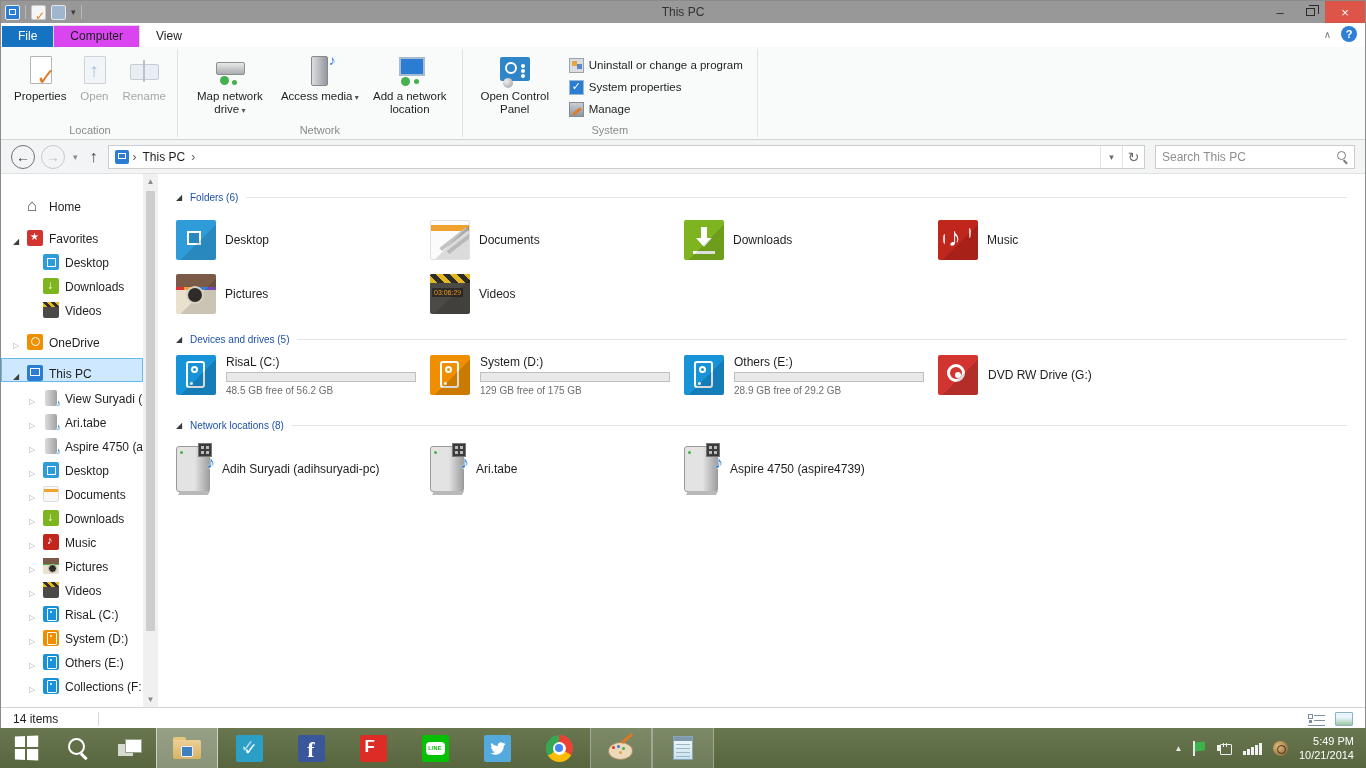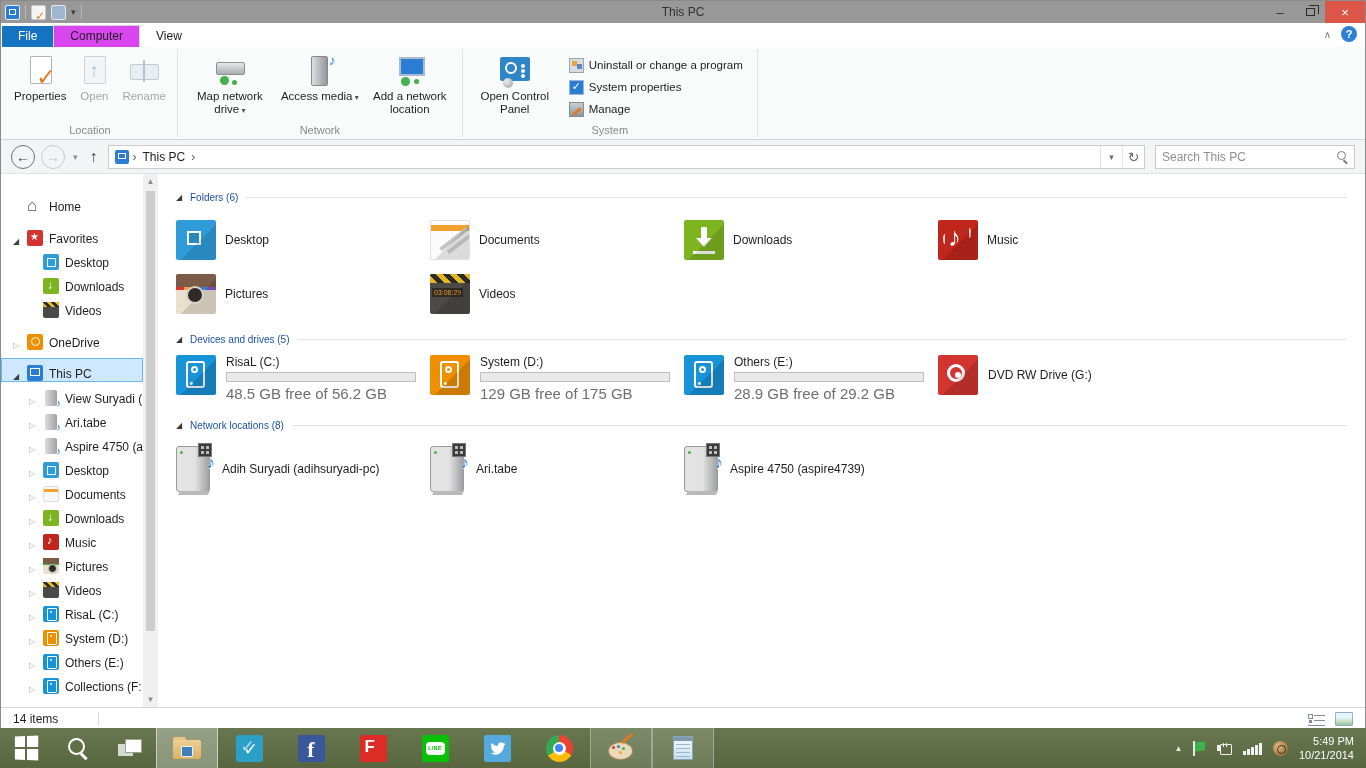--- a/index.html
+++ b/index.html
@@ -184,21 +184,21 @@
   .dic .g1{left:10px;top:6px;width:19px;height:27px;border:2px solid #fff;border-radius:3px}
   .dic .g2{left:15px;top:11px;width:7px;height:7px;border:2px solid #fff;border-radius:50%}
   .dic .g3{left:14px;bottom:10px;width:3px;height:3px;background:#fff;border-radius:50%}
   .dic-dvd{background:#d23530}
   .dic-dvd .g1{left:9px;top:9px;width:18px;height:18px;border:3px solid #fff;border-radius:50%}
   .dic-dvd .g2{left:17px;top:17px;width:6px;height:6px;background:#fff;border-radius:50%}
   .dinfo{padding-left:10px;display:flex;flex-direction:column}
   .dname{font-size:12px;line-height:15px}
   .dbar{width:190px;height:10px;background:#e9e9e9;border:1px solid #bfbfbf;margin:2px 0 3px}
   .dfill{height:100%}
-  .dfree{font-size:15px;color:#6e6e6e}
+  .dfree{font-size:10px;color:#6e6e6e}
   .ntile{display:flex;align-items:center;height:56px}
   .nic{width:34px;height:46px;position:relative;flex:none;background:linear-gradient(90deg,#e3e3e3 0 55%,#9fa0a2);border-radius:3px;border:1px solid #9a9a9a}
   .nic .p1{left:3px;top:4px;width:3px;height:3px;background:#49b04b;border-radius:50%}
   .nic .p2{right:-3px;top:-4px;width:14px;height:14px;background:#3b3b3b;border:1px solid #777}
   .nic .p2::before{content:"";position:absolute;left:2px;top:2px;width:3px;height:3px;background:#bbb;box-shadow:5px 0 0 #bbb,0 5px 0 #bbb,5px 5px 0 #bbb}
   .nic .p3{right:-6px;top:6px;color:#2d7fd6;font-size:17px;font-weight:bold;text-shadow:0 0 2px #fff,1px 1px 0 #fff}
   .nic .p4{left:2px;bottom:-4px;width:30px;height:4px;background:#b9b9b9;transform:skewX(-30deg)}
   .nlabel{padding-left:12px;font-size:12px}
 
   

